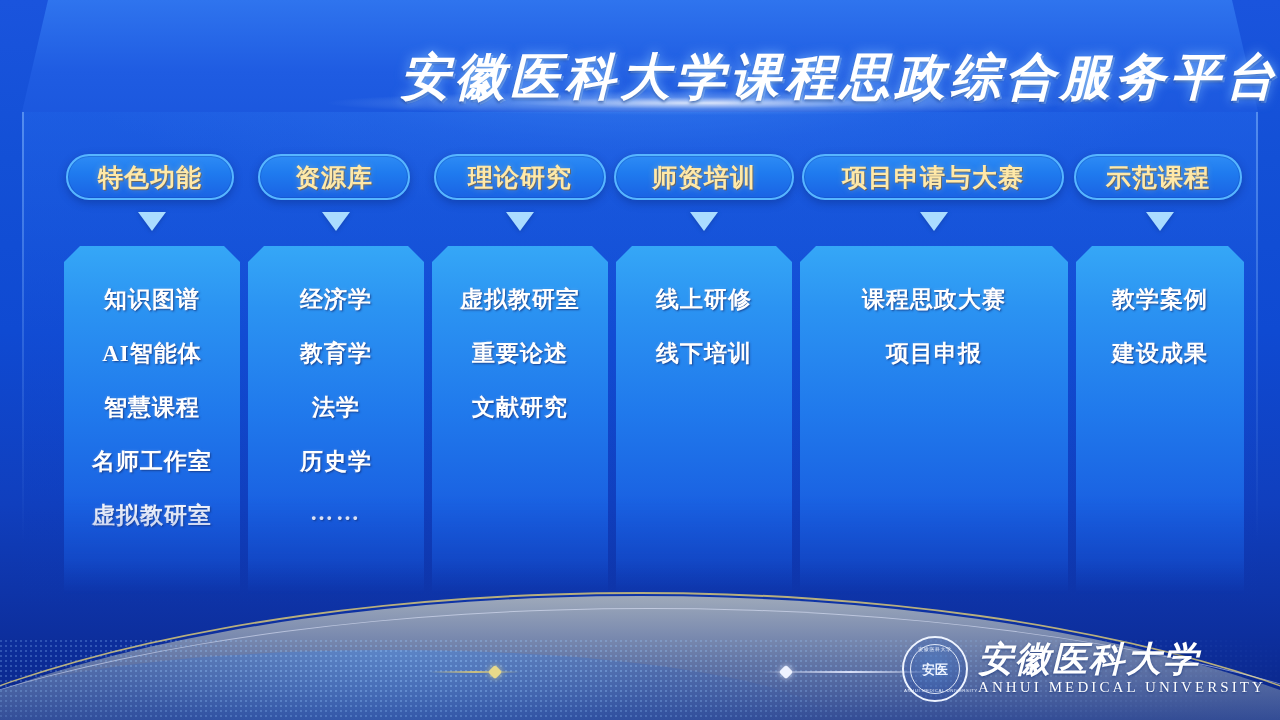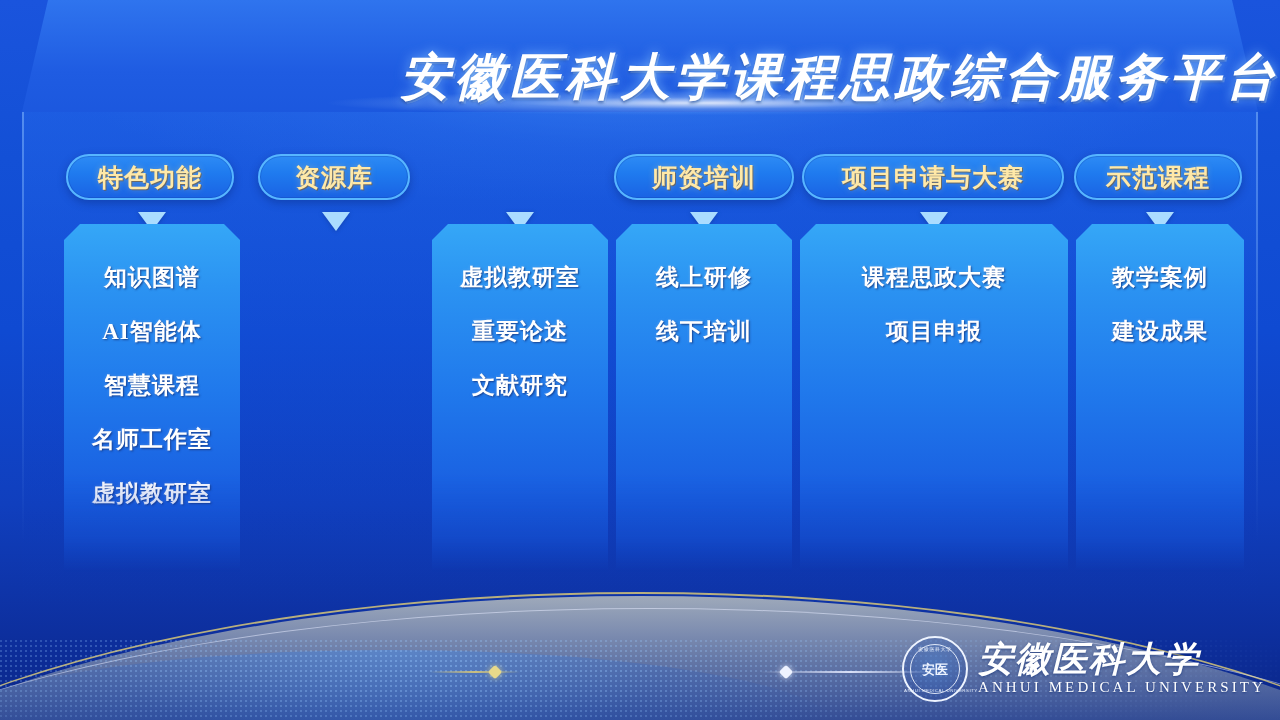--- a/index.html
+++ b/index.html
@@ -175,21 +175,21 @@
     top: 212px;
     width: 0; height: 0;
     border-left: 14px solid transparent;
     border-right: 14px solid transparent;
     border-top: 19px solid #aadcff;
     filter: drop-shadow(0 1px 2px rgba(10,45,130,0.45));
   }
 
   .card {
     position: absolute;
-    top: 224px;
+    top: 246px;
     height: 348px;
     background: linear-gradient(180deg,#35a7f7 0%, #2b93f2 18%, #2079ec 48%, #1a62e2 74%, #1655d8 92%, #1250d4 100%);
     -webkit-mask-image: linear-gradient(180deg, #000 0%, #000 72%, rgba(0,0,0,0.55) 90%, rgba(0,0,0,0) 100%);
     mask-image: linear-gradient(180deg, #000 0%, #000 72%, rgba(0,0,0,0.55) 90%, rgba(0,0,0,0) 100%);
     clip-path: polygon(16px 0, calc(100% - 16px) 0, 100% 16px, 100% 100%, 0 100%, 0 16px);
     cursor: pointer;
   }
 
   .card-items {
     position: absolute;
@@ -310,20 +310,30 @@
         <div class="card-items">
           <div class="item">知识图谱</div>
           <div class="item">AI智能体</div>
           <div class="item">智慧课程</div>
           <div class="item">名师工作室</div>
           <div class="item">虚拟教研室</div>
         </div>
       </div>
       <div class="pill" style="left: 258px; width: 152px;">资源库</div>
       <div class="arrow" style="left: 322px;"></div>
+      <div class="card" style="left: 248px; width: 176px;">
+        <div class="card-items">
+          <div class="item">经济学</div>
+          <div class="item">教育学</div>
+          <div class="item">法学</div>
+          <div class="item">历史学</div>
+          <div class="item dots">……</div>
+        </div>
+      </div>
+      <div class="pill" style="left: 434px; width: 172px;">理论研究</div>
       <div class="arrow" style="left: 506px;"></div>
       <div class="card" style="left: 432px; width: 176px;">
         <div class="card-items">
           <div class="item">虚拟教研室</div>
           <div class="item">重要论述</div>
           <div class="item">文献研究</div>
         </div>
       </div>
       <div class="pill" style="left: 614px; width: 180px;">师资培训</div>
       <div class="arrow" style="left: 690px;"></div>

